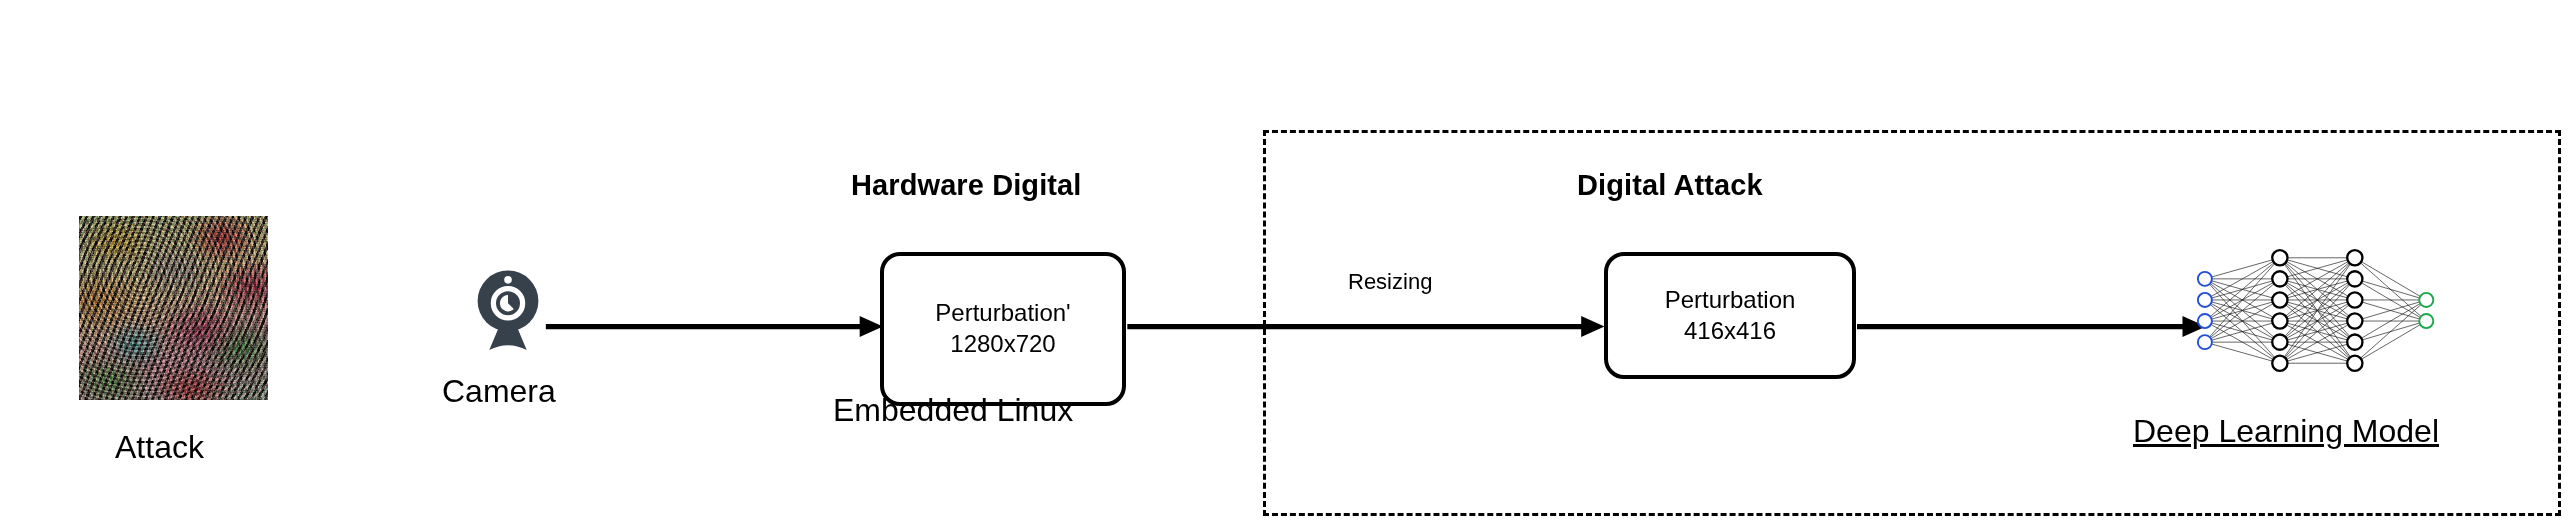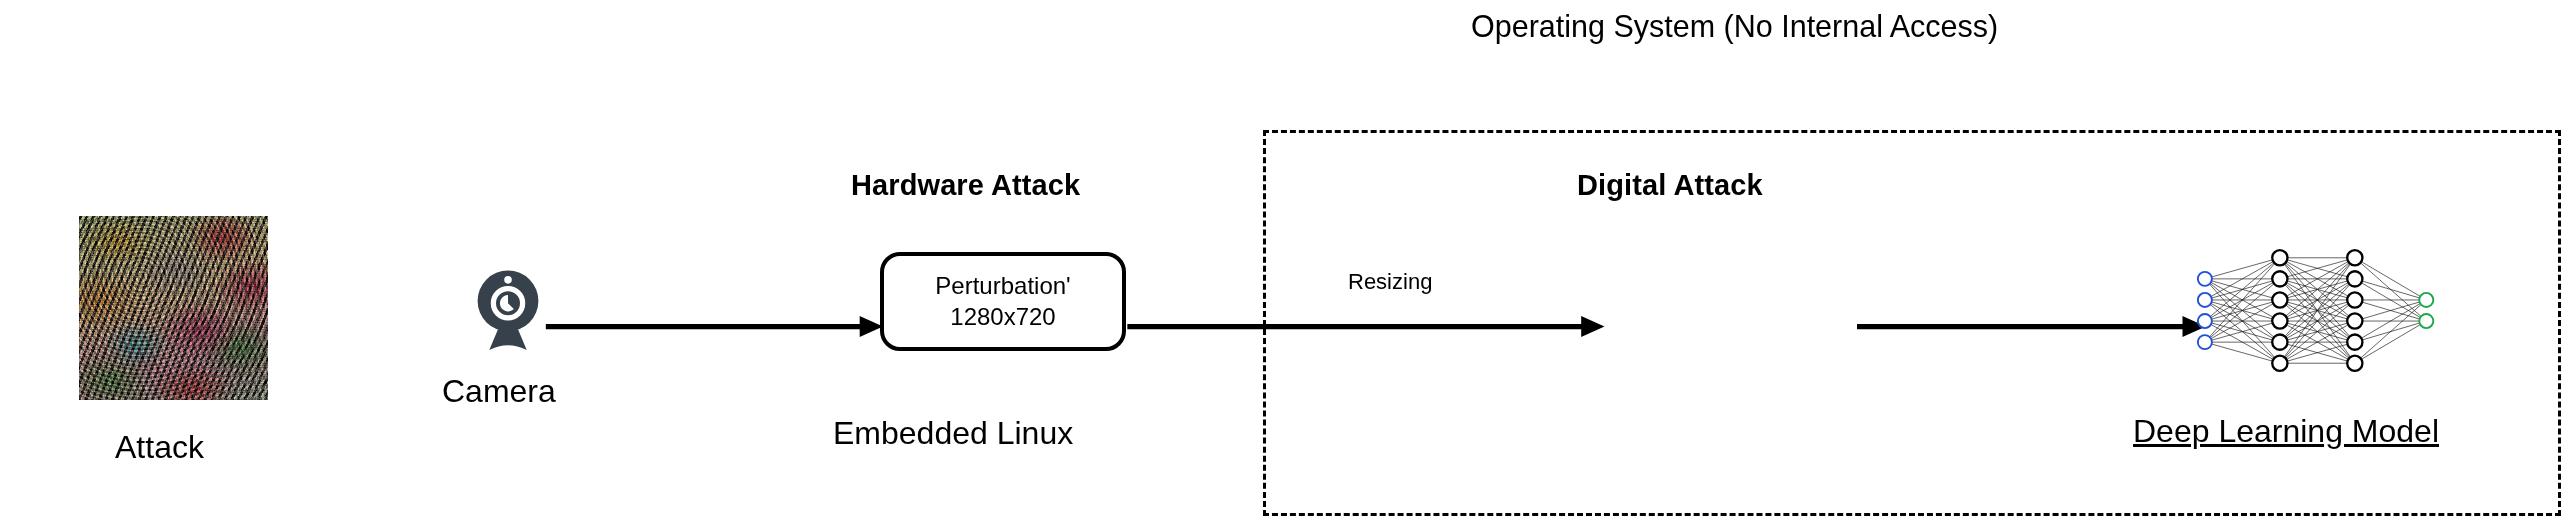--- a/index.html
+++ b/index.html
@@ -152,21 +152,20 @@
   #nn-svg { left: 2192px; top: 240px; width: 246px; height: 141px; }
 
   
   .arrow-svg { overflow: visible; }
 </style>
 </head>
 <body>
 
 <div id="stage">
 
-  <div class="abs heading-plain" style="left:1471px; top:10.5px;">Operating System (No Internal Access)</div>
 
   <div class="abs" id="os-box"></div>
 
 
   <div class="abs" id="poster-img">
     <div class="lay l1"></div>
     <div class="lay l2"></div>
     <div class="lay l3"></div>
     <div class="lay l4"></div>
     <div class="lay l5"></div>
@@ -182,38 +181,42 @@
     <path d="M24 142 L40 104 Q56 114 72 104 L88 142 Q56 126 24 142 Z" fill="#37414b"></path>
   </svg>
 
   <div class="abs caption" style="left:442px; top:375px;">Camera</div>
 
   <svg class="abs arrow-svg" style="left:545px; top:309px; width:340px; height:35px;" viewBox="0 0 580 60">
     <line x1="0" y1="30" x2="546" y2="30" stroke="#000" stroke-width="9"></line>
     <polygon points="578,30 538,12 538,48" fill="#000"></polygon>
   </svg>
 
-  <div class="abs heading-bold" style="left:851px; top:171px;">Hardware Attack</div>
-
-  <div class="abs proc-box" style="left:880px; top:252px; width:246px; height:99px;">
+  <div class="abs heading-bold" style="left:851px; top:171px;">Hardware Digital</div>
+
+  <div class="abs proc-box" style="left:880px; top:252px; width:246px; height:154px;">
     <div class="proc-line">Perturbation'</div>
     <div class="proc-line">1280x720</div>
   </div>
 
-  <div class="abs caption" style="left:833px; top:417px;">Embedded Linux</div>
+  <div class="abs caption" style="left:833px; top:394px;">Embedded Linux</div>
 
   <div class="abs edge-label" style="left:1348px; top:271px;">Resizing</div>
 
   <svg class="abs arrow-svg" style="left:1126px; top:309px; width:481px; height:35px;" viewBox="0 0 820 60">
     <line x1="0" y1="30" x2="786" y2="30" stroke="#000" stroke-width="9"></line>
     <polygon points="818,30 778,12 778,48" fill="#000"></polygon>
   </svg>
 
   <div class="abs heading-bold" style="left:1577px; top:171px;">Digital Attack</div>
 
+  <div class="abs proc-box" style="left:1604px; top:252px; width:252px; height:127px;">
+    <div class="proc-line">Perturbation</div>
+    <div class="proc-line">416x416</div>
+  </div>
 
   <svg class="abs arrow-svg" style="left:1856px; top:309px; width:352px; height:35px;" viewBox="0 0 600 60">
     <line x1="0" y1="30" x2="566" y2="30" stroke="#000" stroke-width="9"></line>
     <polygon points="598,30 558,12 558,48" fill="#000"></polygon>
   </svg>
 
   <svg class="abs" id="nn-svg" viewBox="0 0 420 240">
     <g id="nn-edges" stroke="#111" stroke-width="1.1" fill="none">
         <line x1="22" y1="66" x2="150" y2="30"></line>
         <line x1="22" y1="66" x2="150" y2="66"></line>

